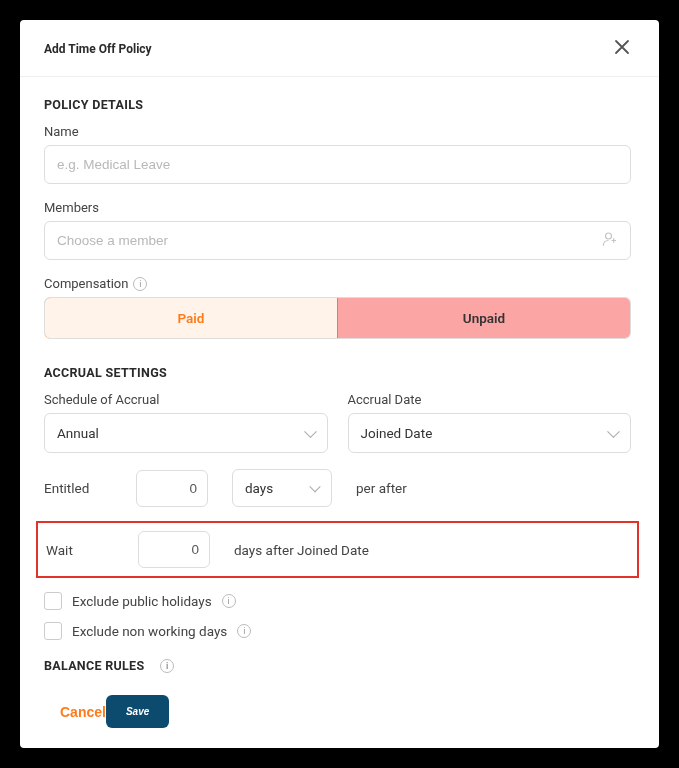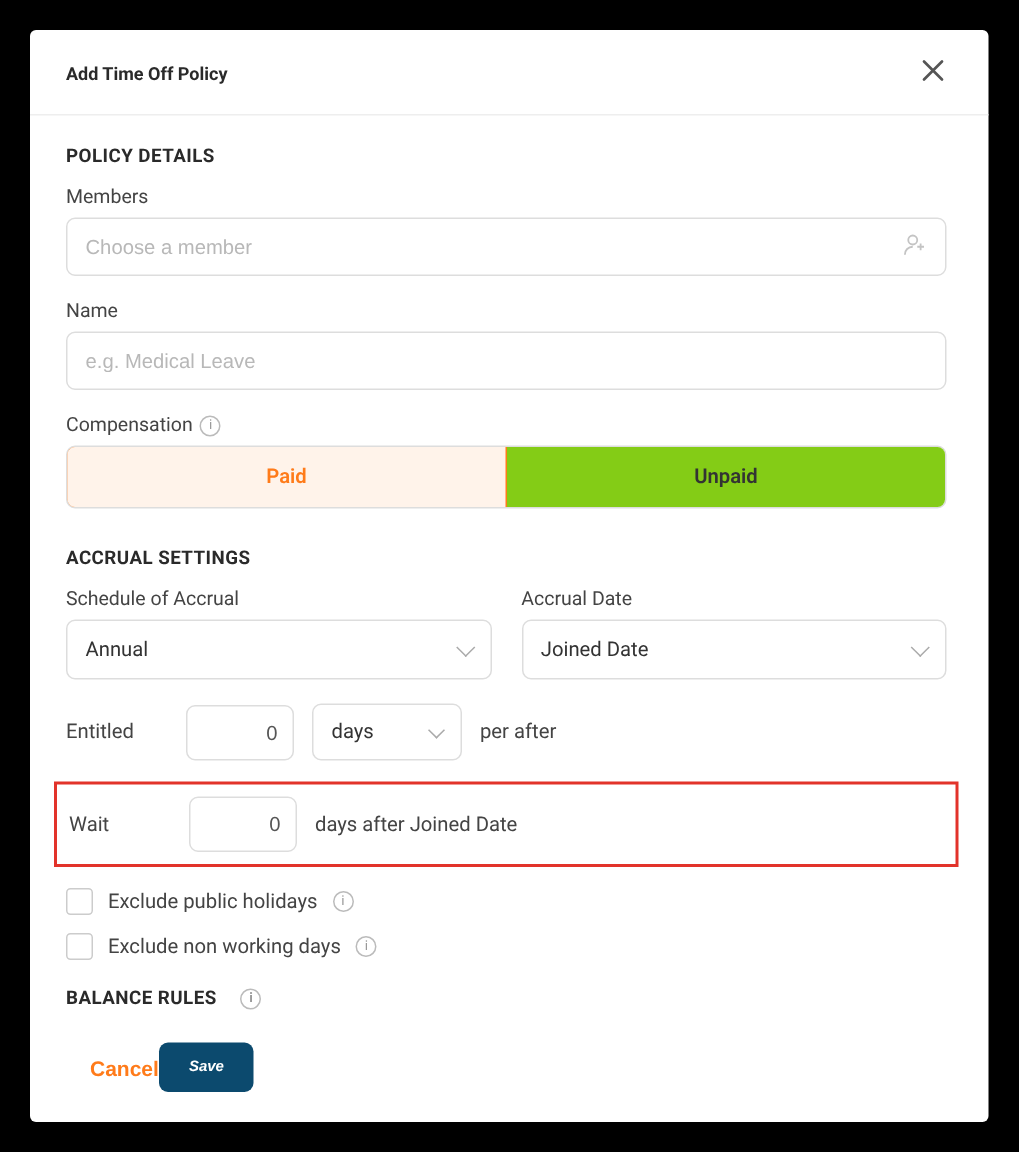--- a/index.html
+++ b/index.html
@@ -109,21 +109,21 @@
       overflow: hidden;
       margin-bottom: 26px;
     }
     .segment {
       flex: 1;
       text-align: center;
       padding: 12px 0;
       font-size: 13.5px;
       font-weight: 600;
       cursor: pointer;
-      background: #84cc16;
+      background: #fca5a5;
       color: #333;
     }
     .segment + .segment { border-left: 1px solid #ddd; }
     .segment.active {
       background: #fff3ea;
       color: #ff7b1a;
       border: 1px solid #ff7b1a;
       margin: -1px;
       position: relative;
       z-index: 1;
@@ -151,21 +151,21 @@
       top: 50%;
       width: 8px;
       height: 8px;
       border-right: 1.5px solid #aaa;
       border-bottom: 1.5px solid #aaa;
       transform: translateY(-65%) rotate(45deg);
     }
     .entitled-row, .highlight-row {
       display: flex;
       align-items: center;
-      gap: 12px;
+      gap: 24px;
       font-size: 13.5px;
       color: #444;
       margin-bottom: 14px;
     }
     .num-input {
       width: 72px;
       border: 1px solid #ddd;
       border-radius: 6px;
       padding: 10px 10px;
       font-size: 13.5px;
@@ -260,38 +260,38 @@
     <div class="modal-title">Add Time Off Policy</div>
     <button class="close-btn">
       <svg width="18" height="18" viewBox="0 0 18 18">
           <path d="M3 3 L15 15 M15 3 L3 15" stroke="#555" stroke-width="1.8" fill="none" stroke-linecap="round"></path>
         </svg>
     </button>
   </div>
 
   <div class="modal-body">
     <div class="section-title">POLICY DETAILS</div>
+
+    <div class="field">
+      <div class="field-label">Name</div>
+      <input class="text-input" placeholder="e.g. Medical Leave" style="">
+    </div>
 
     <div class="field">
       <div class="field-label">Members</div>
       <div class="member-wrap">
         <input class="member-input" placeholder="Choose a member" style="">
         <span class="member-icon">
           <svg width="18" height="18" viewBox="0 0 24 24" fill="none" stroke="#c4c4c4" stroke-width="1.6">
               <circle cx="10" cy="8" r="4"></circle>
               <path d="M3 21c0-4 3-7 7-7"></path>
               <path d="M17 11v6M14 14h6"></path>
             </svg>
         </span>
       </div>
-    </div>
-
-    <div class="field">
-      <div class="field-label">Name</div>
-      <input class="text-input" placeholder="e.g. Medical Leave" style="">
     </div>
 
     <div class="field-label">
       <span>Compensation</span>
       <span class="info-icon">i</span>
     </div>
     <div class="segmented">
       <div class="segment active">Paid</div>
       <div class="segment">Unpaid</div>
     </div>

